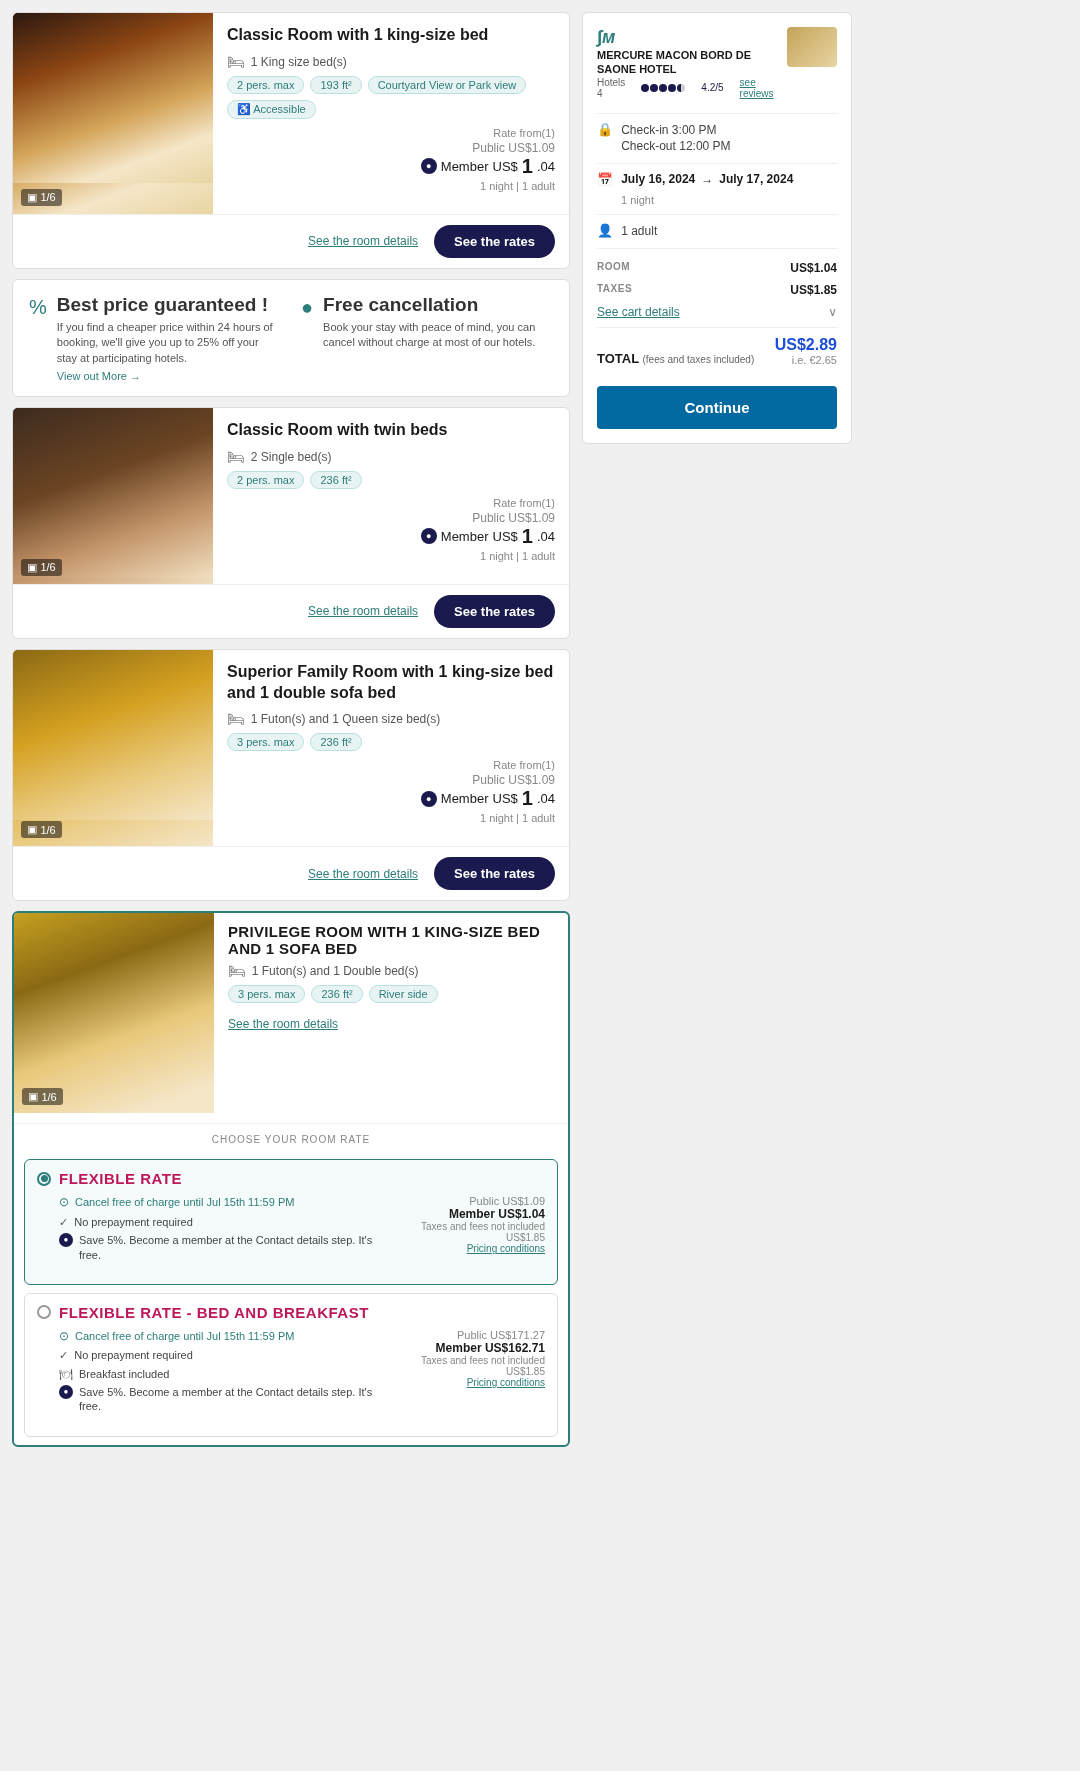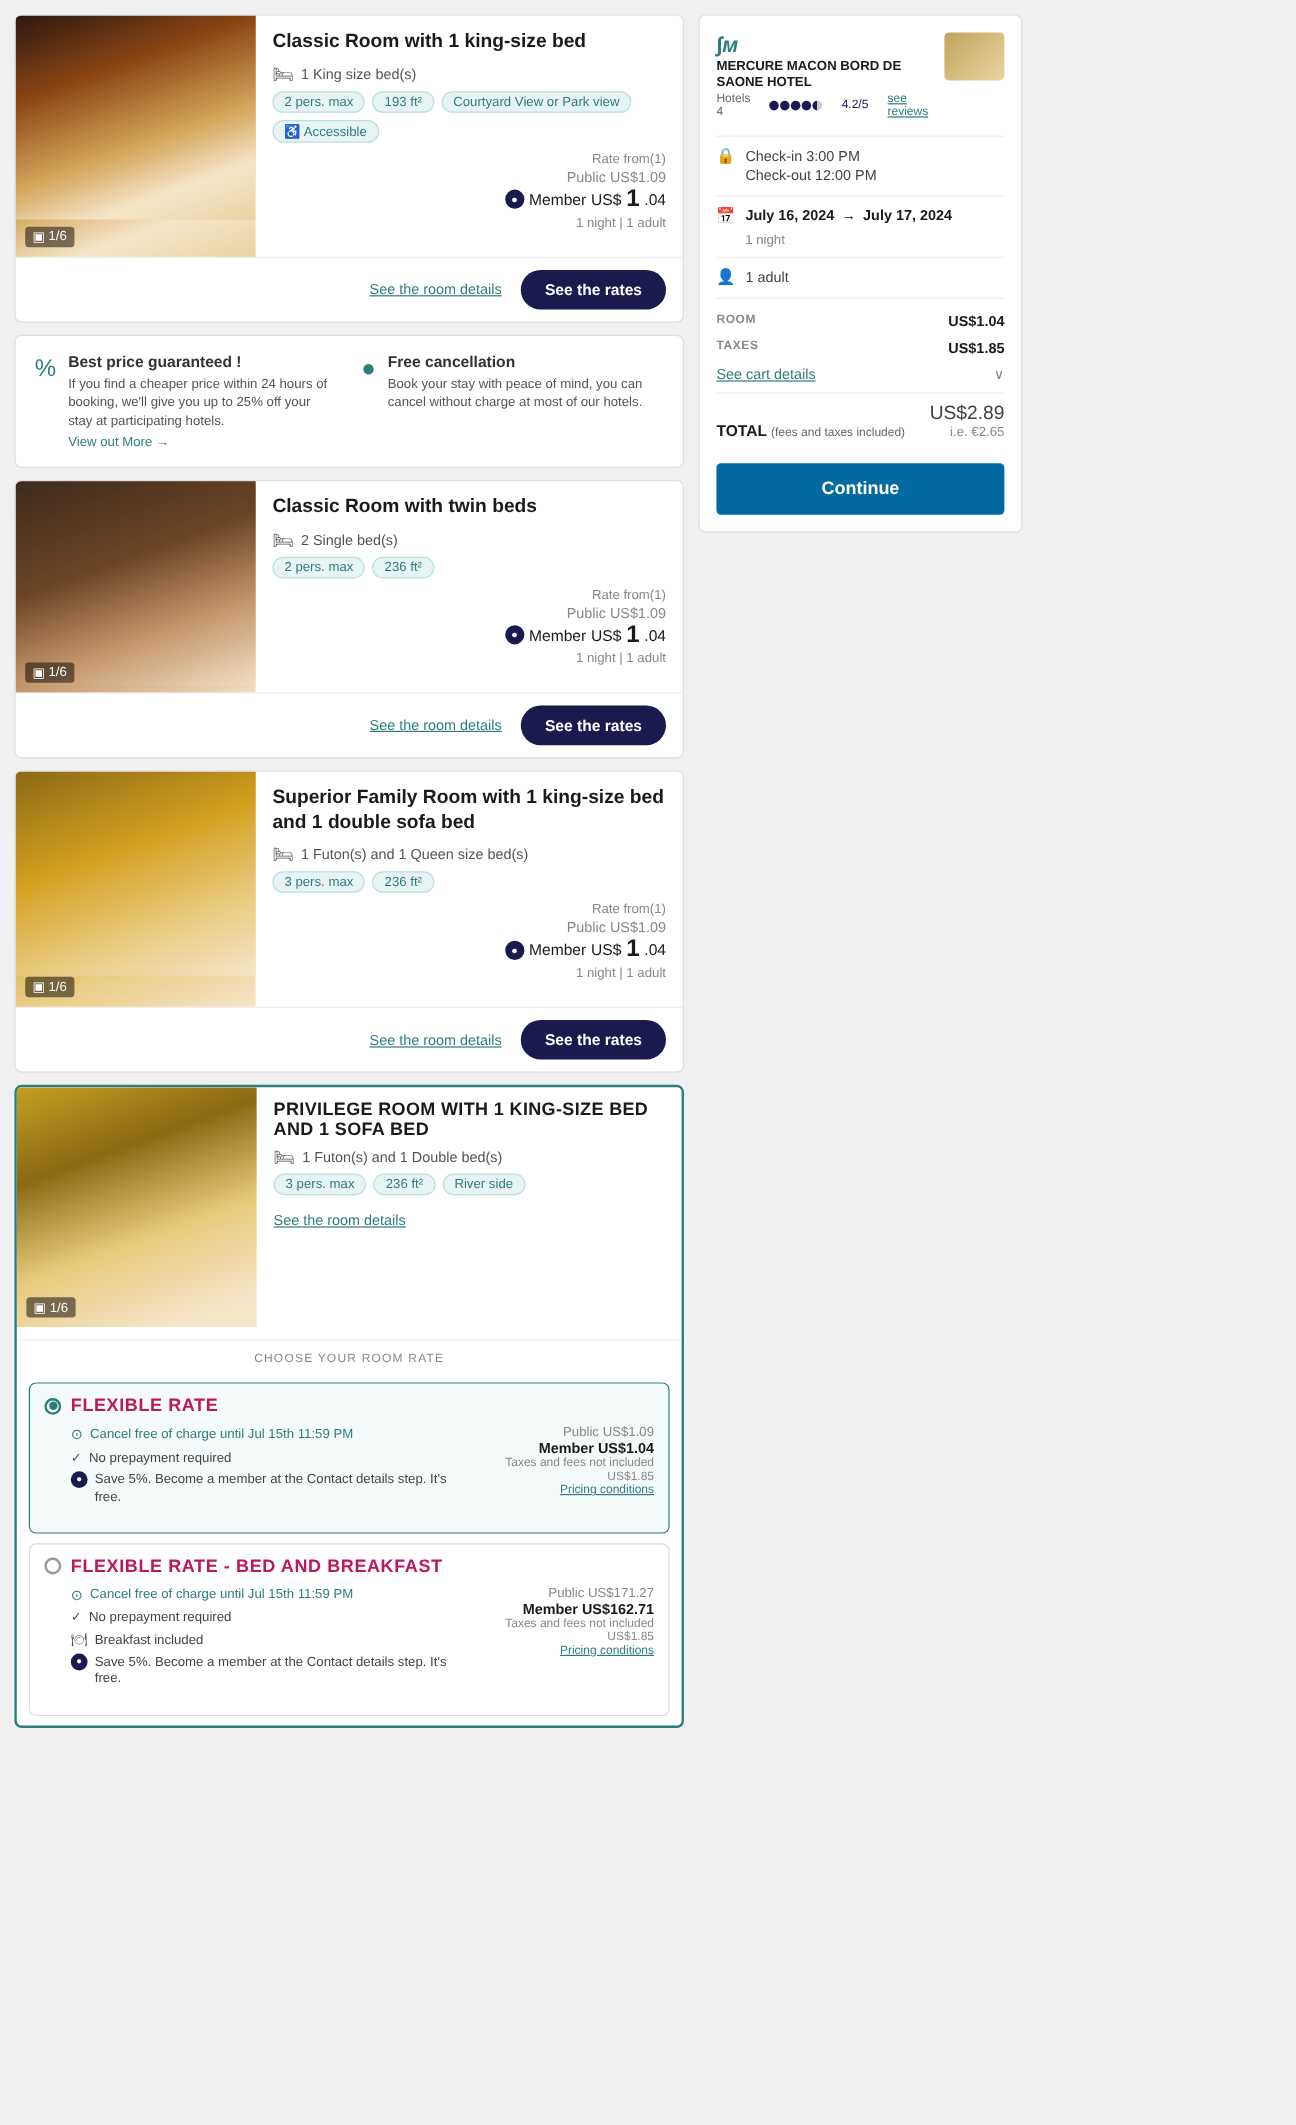--- a/index.html
+++ b/index.html
@@ -189,21 +189,21 @@
       align-items: flex-start;
     }
     .guarantee-icon {
       font-size: 20px;
       color: #2d7d7b;
       flex-shrink: 0;
       margin-top: 2px;
     }
     .guarantee-title {
       font-weight: 700;
-      font-size: 13px;
+      font-size: 19px;
       margin-bottom: 4px;
     }
     .guarantee-text {
       font-size: 11px;
       color: #555;
       line-height: 1.4;
     }
     .guarantee-link {
       color: #2d7d7b;
       text-decoration: none;
@@ -316,21 +316,21 @@
     .total-row {
       display: flex;
       justify-content: space-between;
       align-items: flex-end;
       padding: 8px 0;
       border-top: 1px solid #eee;
       margin-top: 4px;
     }
     .total-label { font-size: 13px; font-weight: 700; color: #1a1a1a; }
     .total-label-sub { font-size: 10px; font-weight: 400; color: #666; }
-    .total-value { font-size: 16px; font-weight: 400; color: #404040; }
+    .total-value { font-size: 16px; font-weight: 700; color: #1d4ed8; }
     .total-eur { font-size: 11px; color: #888; text-align: right; }
     .continue-btn {
       width: 100%;
       background: #0369a1;
       color: #fff;
       border: none;
       border-radius: 4px;
       padding: 13px;
       font-size: 15px;
       font-weight: 600;

